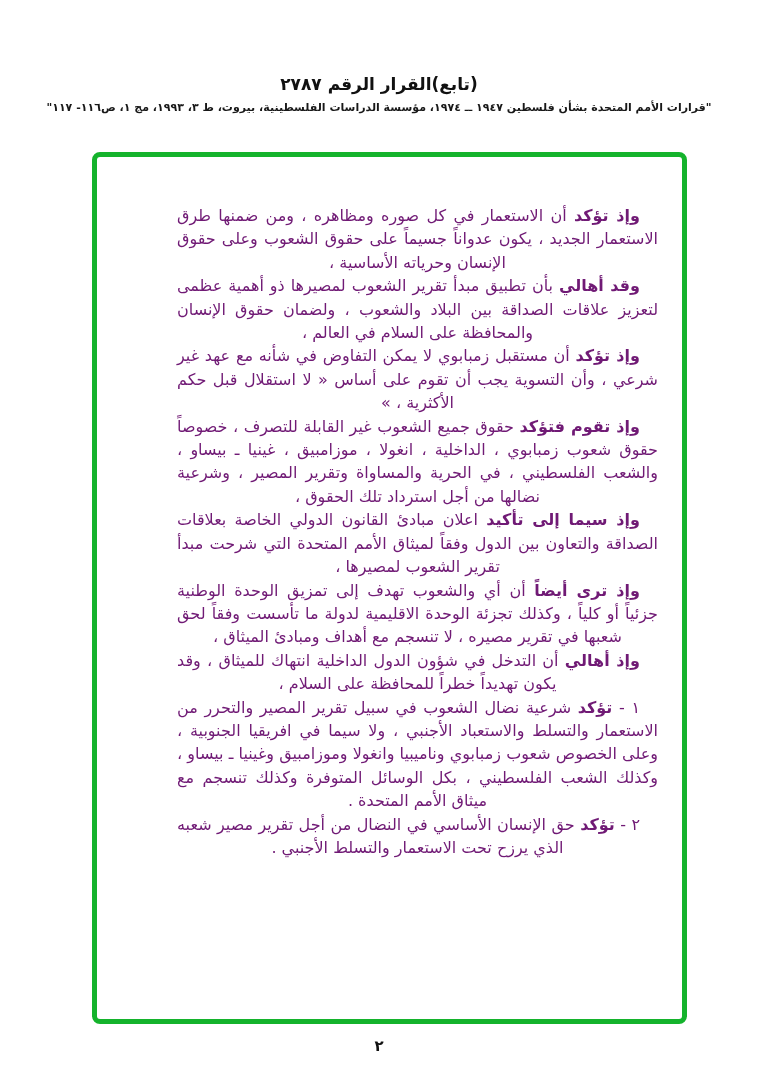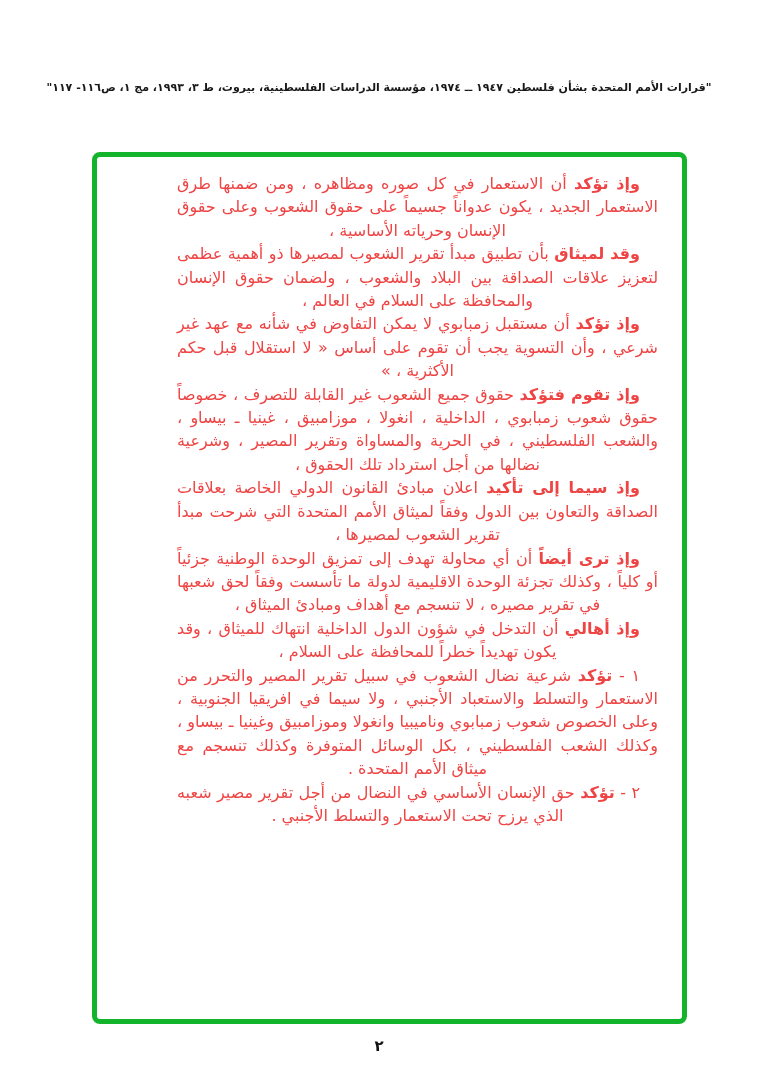--- a/index.html
+++ b/index.html
@@ -45,21 +45,22 @@
     height: 862px; 
     border: 5px solid #14b32c;
     border-radius: 8px;
     background: #ffffff;
   }
   .box-inner {
     direction: rtl;
     padding: 15px 24px 0 80px;
     font-size: 16px;
     line-height: 23.4px;
-    color: #ef4444;
+    color: #701a75;
+    margin-top: 32px;
   }
   .para {
     margin: 0;
     text-align: justify;
     text-align-last: center;
     text-indent: 18px;
   }
   .para .lead {
     font-weight: bold;
   }
@@ -75,38 +76,39 @@
     font-weight: bold;
     color: #111111;
   }
 </style>
 </head>
 <body>
 
 <div class="page">
 
   <div class="header">
+    <div class="doc-title">(تابع)القرار الرقم   ٢٧٨٧</div>
     <div class="doc-citation">"قرارات الأمم المتحدة بشأن فلسطين ١٩٤٧ ــ ١٩٧٤، مؤسسة الدراسات الفلسطينية، بيروت، ط ٣، ١٩٩٣، مج ١، ص١١٦- ١١٧"</div>
   </div>
 
   <div class="green-box">
     <div class="box-inner">
 
       <p class="para"><span></span><span class="lead">وإذ تؤكد</span><span> أن الاستعمار في كل صوره ومظاهره ، ومن ضمنها طرق الاستعمار الجديد ، يكون عدواناً جسيماً على حقوق الشعوب وعلى حقوق الإنسان وحرياته الأساسية ،</span></p>
 
-      <p class="para"><span></span><span class="lead">وقد لميثاق</span><span> بأن تطبيق مبدأ تقرير الشعوب لمصيرها ذو أهمية عظمى لتعزيز علاقات الصداقة بين البلاد والشعوب ، ولضمان حقوق الإنسان والمحافظة على السلام في العالم ،</span></p>
+      <p class="para"><span></span><span class="lead">وقد أهالي</span><span> بأن تطبيق مبدأ تقرير الشعوب لمصيرها ذو أهمية عظمى لتعزيز علاقات الصداقة بين البلاد والشعوب ، ولضمان حقوق الإنسان والمحافظة على السلام في العالم ،</span></p>
 
       <p class="para"><span></span><span class="lead">وإذ تؤكد</span><span> أن مستقبل زمبابوي لا يمكن التفاوض في شأنه مع عهد غير شرعي ، وأن التسوية يجب أن تقوم على أساس « لا استقلال قبل حكم الأكثرية ، »</span></p>
 
       <p class="para"><span></span><span class="lead">وإذ تقوم فتؤكد</span><span> حقوق جميع الشعوب غير القابلة للتصرف ، خصوصاً حقوق شعوب زمبابوي ، الداخلية ، انغولا ، موزامبيق ، غينيا ـ بيساو ، والشعب الفلسطيني ، في الحرية والمساواة وتقرير المصير ، وشرعية نضالها من أجل استرداد تلك الحقوق ،</span></p>
 
       <p class="para"><span></span><span class="lead">وإذ سيما إلى تأكيد</span><span> اعلان مبادئ القانون الدولي الخاصة بعلاقات الصداقة والتعاون بين الدول وفقاً لميثاق الأمم المتحدة التي شرحت مبدأ تقرير الشعوب لمصيرها ،</span></p>
 
 
-      <p class="para"><span></span><span class="lead">وإذ ترى أيضاً</span><span> أن أي محاولة تهدف إلى تمزيق الوحدة الوطنية جزئياً أو كلياً ، وكذلك تجزئة الوحدة الاقليمية لدولة ما تأسست وفقاً لحق شعبها في تقرير مصيره ، لا تنسجم مع أهداف ومبادئ الميثاق ،</span></p>
+      <p class="para"><span></span><span class="lead">وإذ ترى أيضاً</span><span> أن أي والشعوب تهدف إلى تمزيق الوحدة الوطنية جزئياً أو كلياً ، وكذلك تجزئة الوحدة الاقليمية لدولة ما تأسست وفقاً لحق شعبها في تقرير مصيره ، لا تنسجم مع أهداف ومبادئ الميثاق ،</span></p>
 
       <p class="para"><span></span><span class="lead">وإذ أهالي</span><span> أن التدخل في شؤون الدول الداخلية انتهاك للميثاق ، وقد يكون تهديداً خطراً للمحافظة على السلام ،</span></p>
 
       <p class="para"><span>١ - </span><span class="lead">تؤكد</span><span> شرعية نضال الشعوب في سبيل تقرير المصير والتحرر من الاستعمار والتسلط والاستعباد الأجنبي ، ولا سيما في افريقيا الجنوبية ، وعلى الخصوص شعوب زمبابوي وناميبيا وانغولا وموزامبيق وغينيا ـ بيساو ، وكذلك الشعب الفلسطيني ، بكل الوسائل المتوفرة وكذلك تنسجم مع ميثاق الأمم المتحدة .</span></p>
 
       <p class="para"><span>٢ - </span><span class="lead">تؤكد</span><span> حق الإنسان الأساسي في النضال من أجل تقرير مصير شعبه الذي يرزح تحت الاستعمار والتسلط الأجنبي .</span></p>
 
     </div>
   </div>
 

